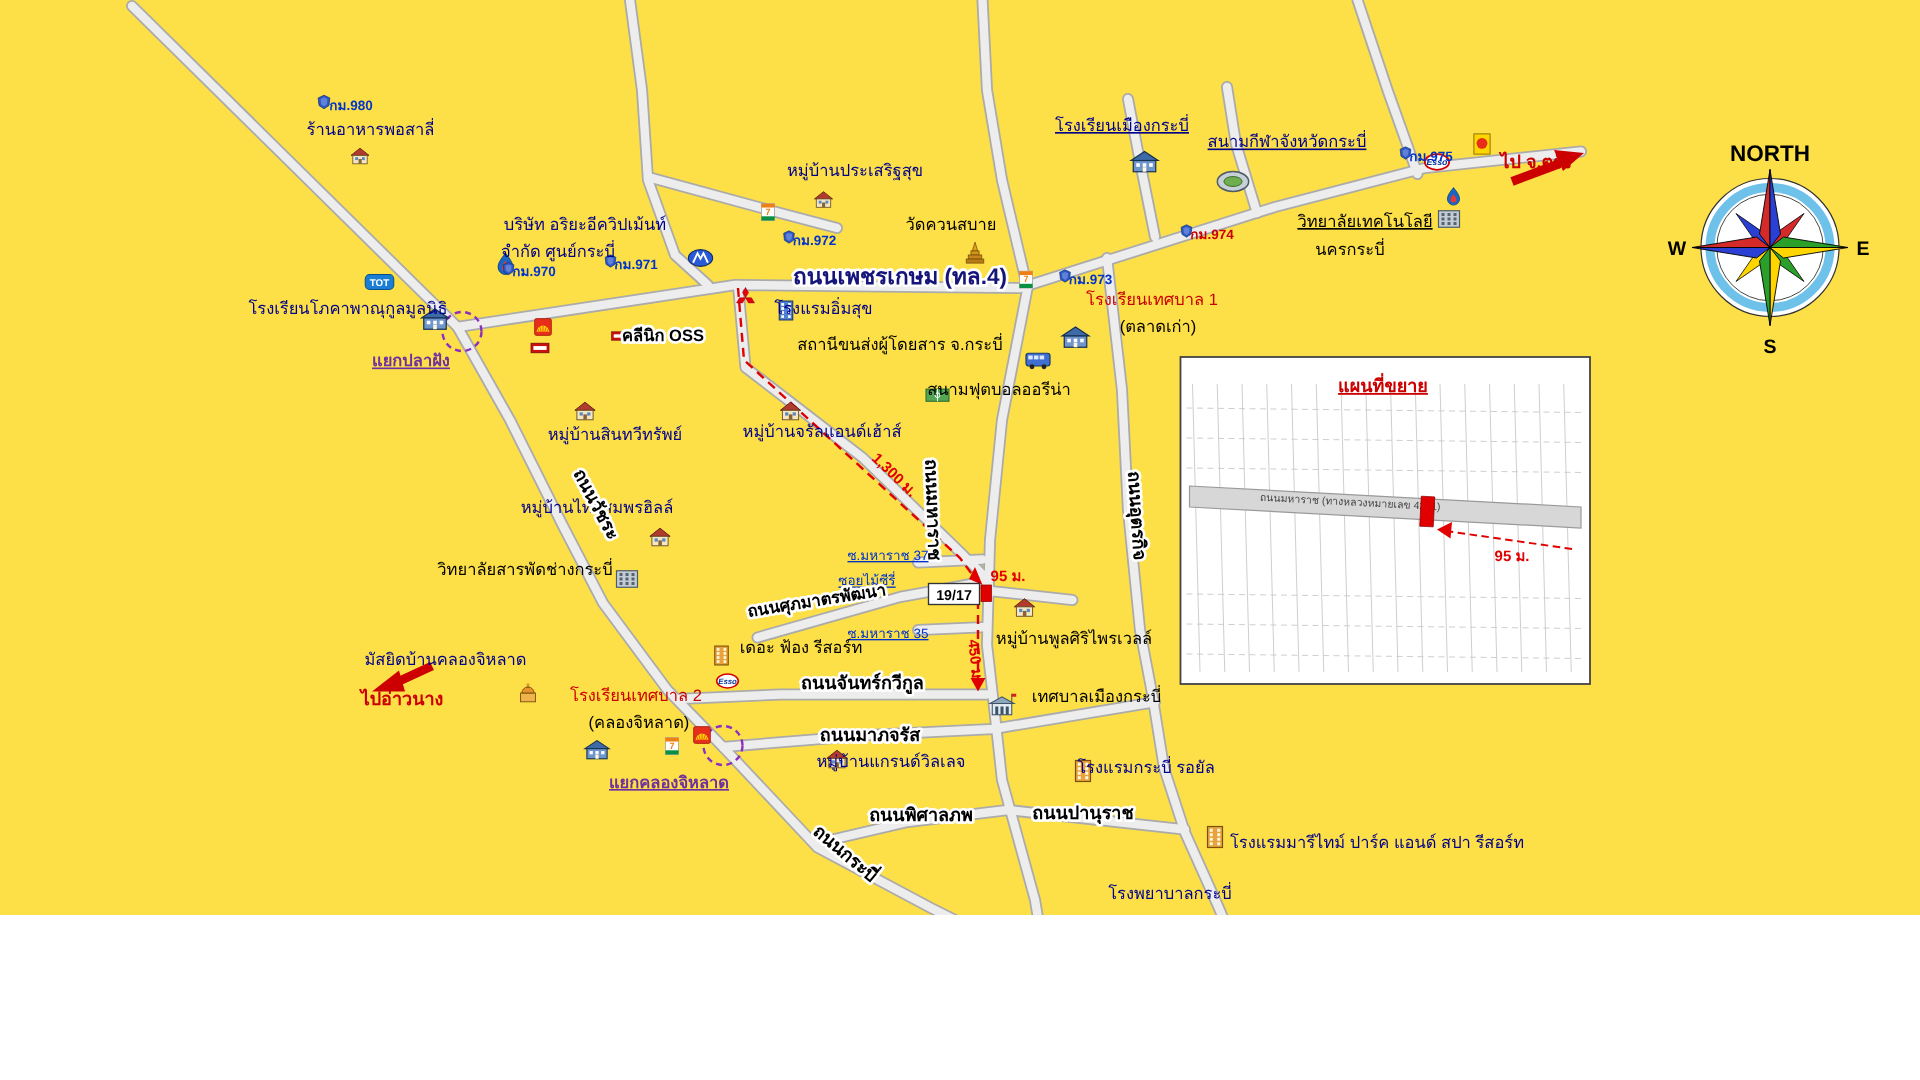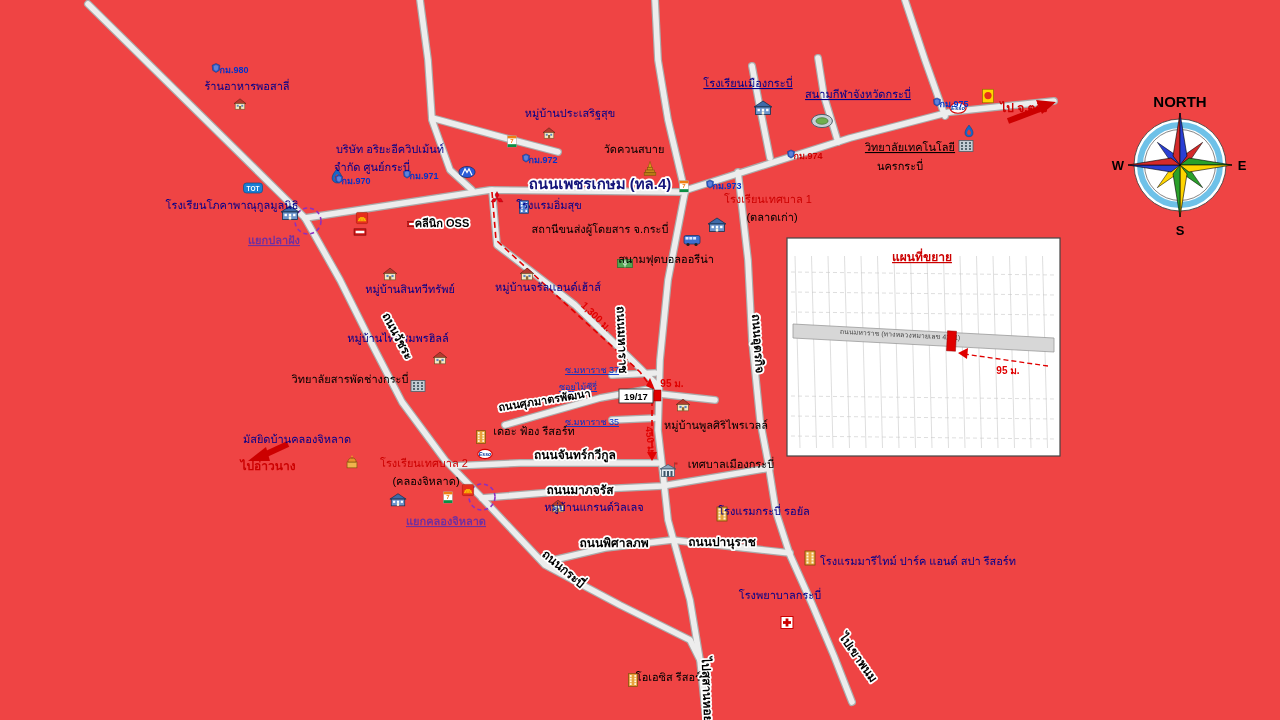--- a/index.html
+++ b/index.html
@@ -1,17 +1,17 @@
 <!DOCTYPE html>
 <html><head>
 <meta charset="utf-8">
 <style>
   html,body{margin:0;padding:0;background:#ffffff;}
   body{font-family:"Liberation Sans","DejaVu Sans",sans-serif;}
-  #map-root{position:relative;width:1280px;height:720px;overflow:hidden;background:#ef4444;}
+  #map-root{position:relative;width:1280px;height:610px;overflow:hidden;background:#fde047;}
   svg{display:block;}
   svg text{font-family:"Liberation Sans","DejaVu Sans",sans-serif;}
   .road-casing{fill:none;stroke:#ababab;stroke-width:8;stroke-linecap:round;stroke-linejoin:round;}
   .road-fill{fill:none;stroke:#ededed;stroke-width:5.6;stroke-linecap:round;stroke-linejoin:round;}
   .route{fill:none;stroke:#e00000;stroke-width:1.6;stroke-dasharray:6 4;}
   .halo{paint-order:stroke;stroke:#ffffff;stroke-width:3.5px;stroke-linejoin:round;}
   .junction-ring{fill:none;stroke:#8d2fbf;stroke-width:1.6;stroke-dasharray:4 3;}
   .inset-grid line{stroke:#c8c8c8;stroke-width:0.6;}
 </style>
 </head>

